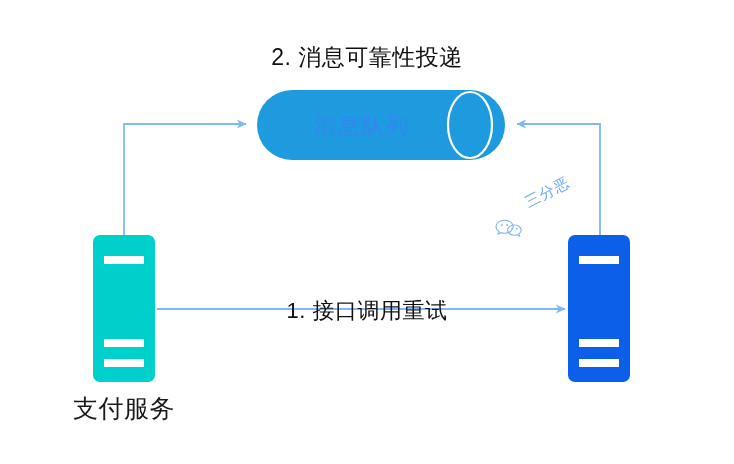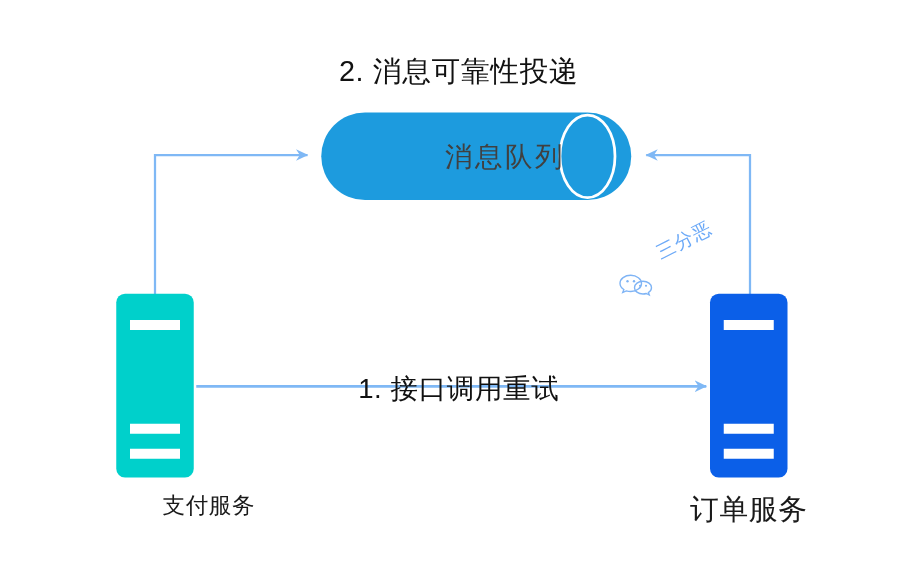--- a/index.html
+++ b/index.html
@@ -41,38 +41,37 @@
     text-align: center;
     font-size: 23px;
     color: #111111;
   }
   #queue-label {
     left: 257px;
     top: 111px;
     width: 210px;
     text-align: center;
     font-size: 22px;
-    color: #404040;
+    color: #3b82f6;
     letter-spacing: 2px;
-    margin-left: 42px;
   }
   #retry-label {
     left: 0;
     right: 0;
     top: 296px;
     text-align: center;
     font-size: 22px;
     color: #111111;
   }
   #left-service-label {
     left: 44px;
     top: 392px;
     width: 160px;
-    text-align: right;
-    font-size: 18px;
+    text-align: center;
+    font-size: 25px;
   }
   #right-service-label {
     left: 519px;
     top: 392px;
     width: 160px;
     text-align: center;
     font-size: 23px;
   }
 
   
@@ -173,21 +172,20 @@
     <div class="server-bar b2"></div>
     <div class="server-bar b3"></div>
   </div>
   <div class="diagram-text" id="left-service-label">支付服务</div>
 
   <div class="server" id="right-server">
     <div class="server-bar b1"></div>
     <div class="server-bar b2"></div>
     <div class="server-bar b3"></div>
   </div>
-  <div class="diagram-text" id="right-service-label">订单服务</div>
 
   <div id="watermark">
     <div id="watermark-text">三分恶</div>
     <svg id="watermark-logo" viewBox="0 0 30 22">
       <g fill="none" stroke="#7fb4f5" stroke-width="1.1">
         <path d="M10.6,3.2 C5.8,3.2 2.0,6.1 2.0,9.6 C2.0,11.6 3.2,13.4 5.1,14.6 L4.2,17.0 L7.0,15.7 C8.1,16.0 9.3,16.2 10.6,16.2 C15.4,16.2 19.2,13.2 19.2,9.7 C19.2,6.2 15.4,3.2 10.6,3.2 Z"></path>
         <path d="M20.4,8.0 C16.6,8.0 13.6,10.3 13.6,13.1 C13.6,15.9 16.6,18.2 20.4,18.2 C21.3,18.2 22.2,18.1 23.0,17.8 L25.4,19.0 L24.7,17.0 C26.2,16.1 27.2,14.7 27.2,13.1 C27.2,10.3 24.2,8.0 20.4,8.0 Z"></path>
       </g>
       <g fill="#7fb4f5">
         <circle cx="8.0" cy="8.0" r="0.95"></circle>

